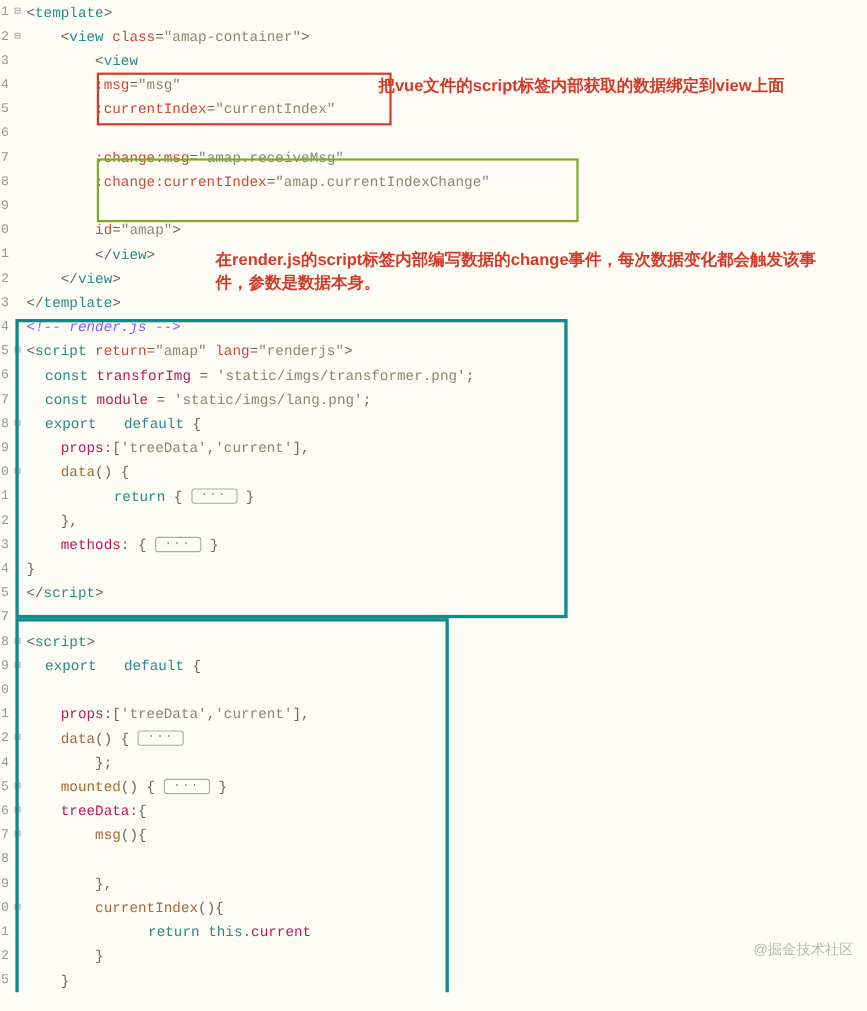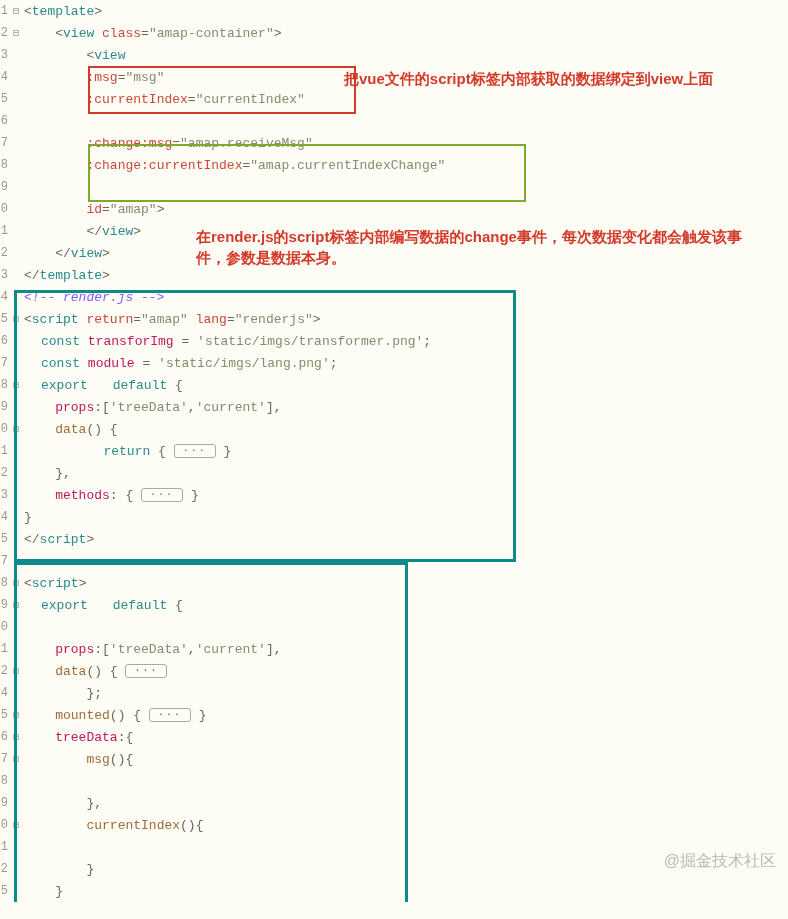--- a/index.html
+++ b/index.html
@@ -77,21 +77,21 @@
   .red-text { color: #d43a2a; }
   .green-box { border-color: #7fa82e; }
   .teal-box { border-color: #0e8a8a; }
   .teal-text { color: #0e8a8a; }
   .watermark {
     position: absolute;
     right: 12px;
     bottom: 30px;
     color: #b8b8b8;
     font-family: "Microsoft YaHei", sans-serif;
-    font-size: 16px;
+    font-size: 13px;
   }
 </style>
 </head>
 <body>
 
 <div class="editor">
   <div id="lines">
       <div class="line"><span class="gutter">1</span><span class="fold">⊟</span><span class="code"><span class="punct">&lt;</span><span class="tag">template</span><span class="punct">&gt;</span></span></div>
       <div class="line"><span class="gutter">2</span><span class="fold">⊟</span><span class="code">    <span class="punct">&lt;</span><span class="tag">view</span> <span class="attr">class</span><span class="punct">=</span><span class="str">"amap-container"</span><span class="punct">&gt;</span></span></div>
       <div class="line"><span class="gutter">3</span><span class="fold"></span><span class="code">        <span class="punct">&lt;</span><span class="tag">view</span></span></div>
@@ -123,21 +123,21 @@
       <div class="line"><span class="gutter">0</span><span class="fold"></span></div>
       <div class="line"><span class="gutter">1</span><span class="fold"></span><span class="code">    <span class="ident">props</span><span class="punct">:[</span><span class="str">'treeData'</span><span class="punct">,</span><span class="str">'current'</span><span class="punct">],</span></span></div>
       <div class="line"><span class="gutter">2</span><span class="fold">⊟</span><span class="code">    <span class="kw2">data</span><span class="punct">() {</span> <span class="foldbox">···</span></span></div>
       <div class="line"><span class="gutter">4</span><span class="fold"></span><span class="code">        <span class="punct">};</span></span></div>
       <div class="line"><span class="gutter">5</span><span class="fold">⊟</span><span class="code">    <span class="kw2">mounted</span><span class="punct">() {</span> <span class="foldbox">···</span> <span class="punct">}</span></span></div>
       <div class="line"><span class="gutter">6</span><span class="fold">⊟</span><span class="code">    <span class="ident">treeData</span><span class="punct">:{</span></span></div>
       <div class="line"><span class="gutter">7</span><span class="fold">⊟</span><span class="code">        <span class="kw2">msg</span><span class="punct">(){</span></span></div>
       <div class="line"><span class="gutter">8</span><span class="fold"></span></div>
       <div class="line"><span class="gutter">9</span><span class="fold"></span><span class="code">        <span class="punct">},</span></span></div>
       <div class="line"><span class="gutter">0</span><span class="fold">⊟</span><span class="code">        <span class="kw2">currentIndex</span><span class="punct">(){</span></span></div>
-      <div class="line"><span class="gutter">1</span><span class="fold"></span></div>
+      <div class="line"><span class="gutter">1</span><span class="fold"></span><span class="code">            <span class="kw">return</span> <span class="this">this</span><span class="punct">.</span><span class="ident">current</span></span></div>
       <div class="line"><span class="gutter">2</span><span class="fold"></span><span class="code">        <span class="punct">}</span></span></div>
       <div class="line"><span class="gutter">5</span><span class="fold"></span><span class="code">    <span class="punct">}</span></span></div>
     </div>
 
   <div class="annotation red-box" style="left:88px; top:66px; width:268px; height:48px;"></div>
   <div class="annot-text red-text" style="left:344px; top:68px; width:410px;">把vue文件的script标签内部获取的数据绑定到view上面</div>
 
   <div class="annotation green-box" style="left:88px; top:144px; width:438px; height:58px;"></div>
 
   <div class="annot-text red-text" style="left:196px; top:226px; width:570px;">在render.js的script标签内部编写数据的change事件，每次数据变化都会触发该事件，参数是数据本身。</div>

